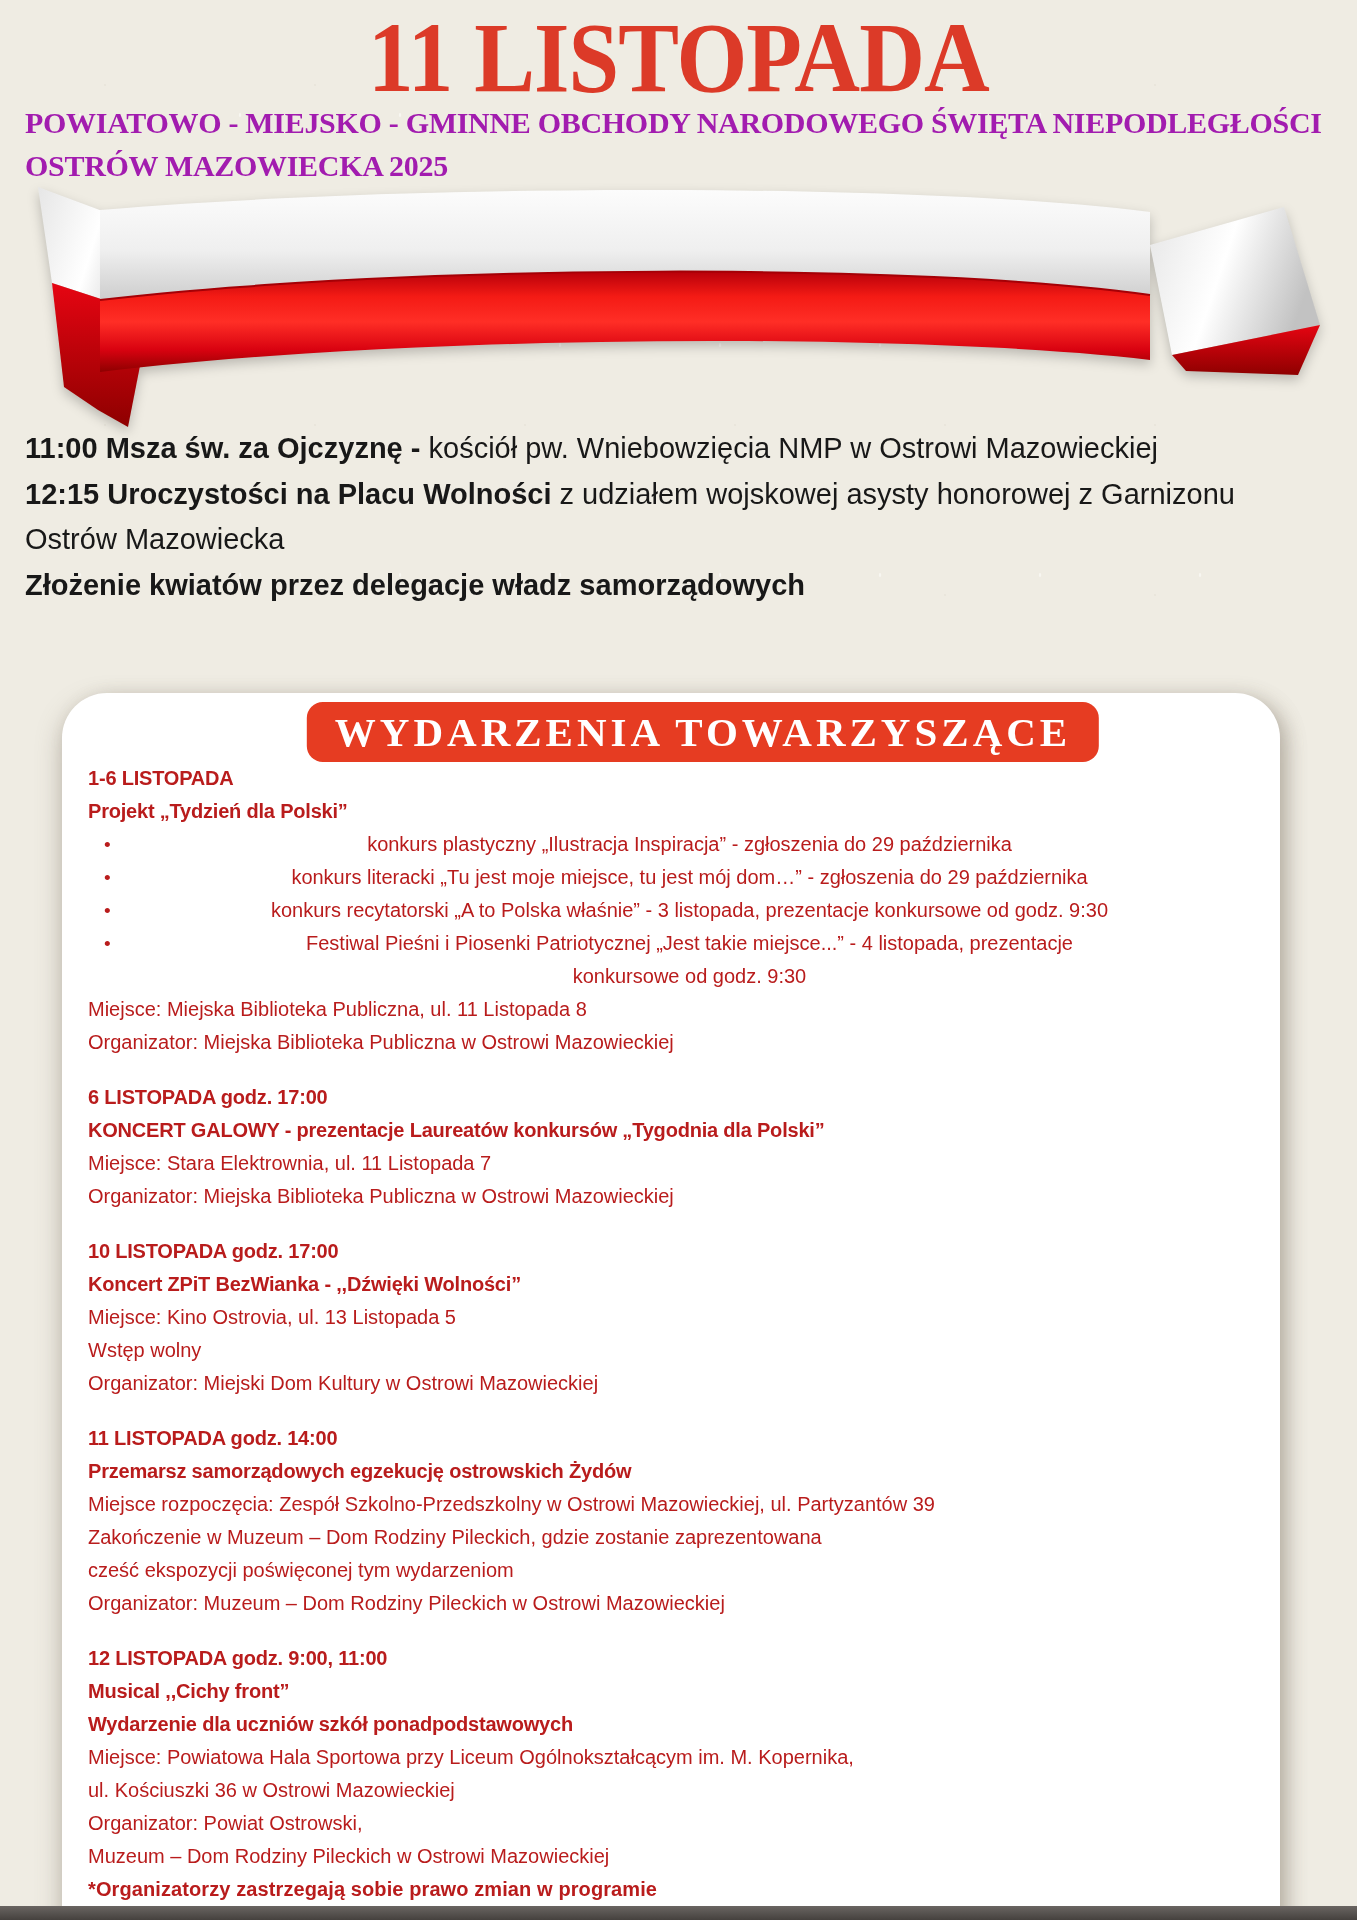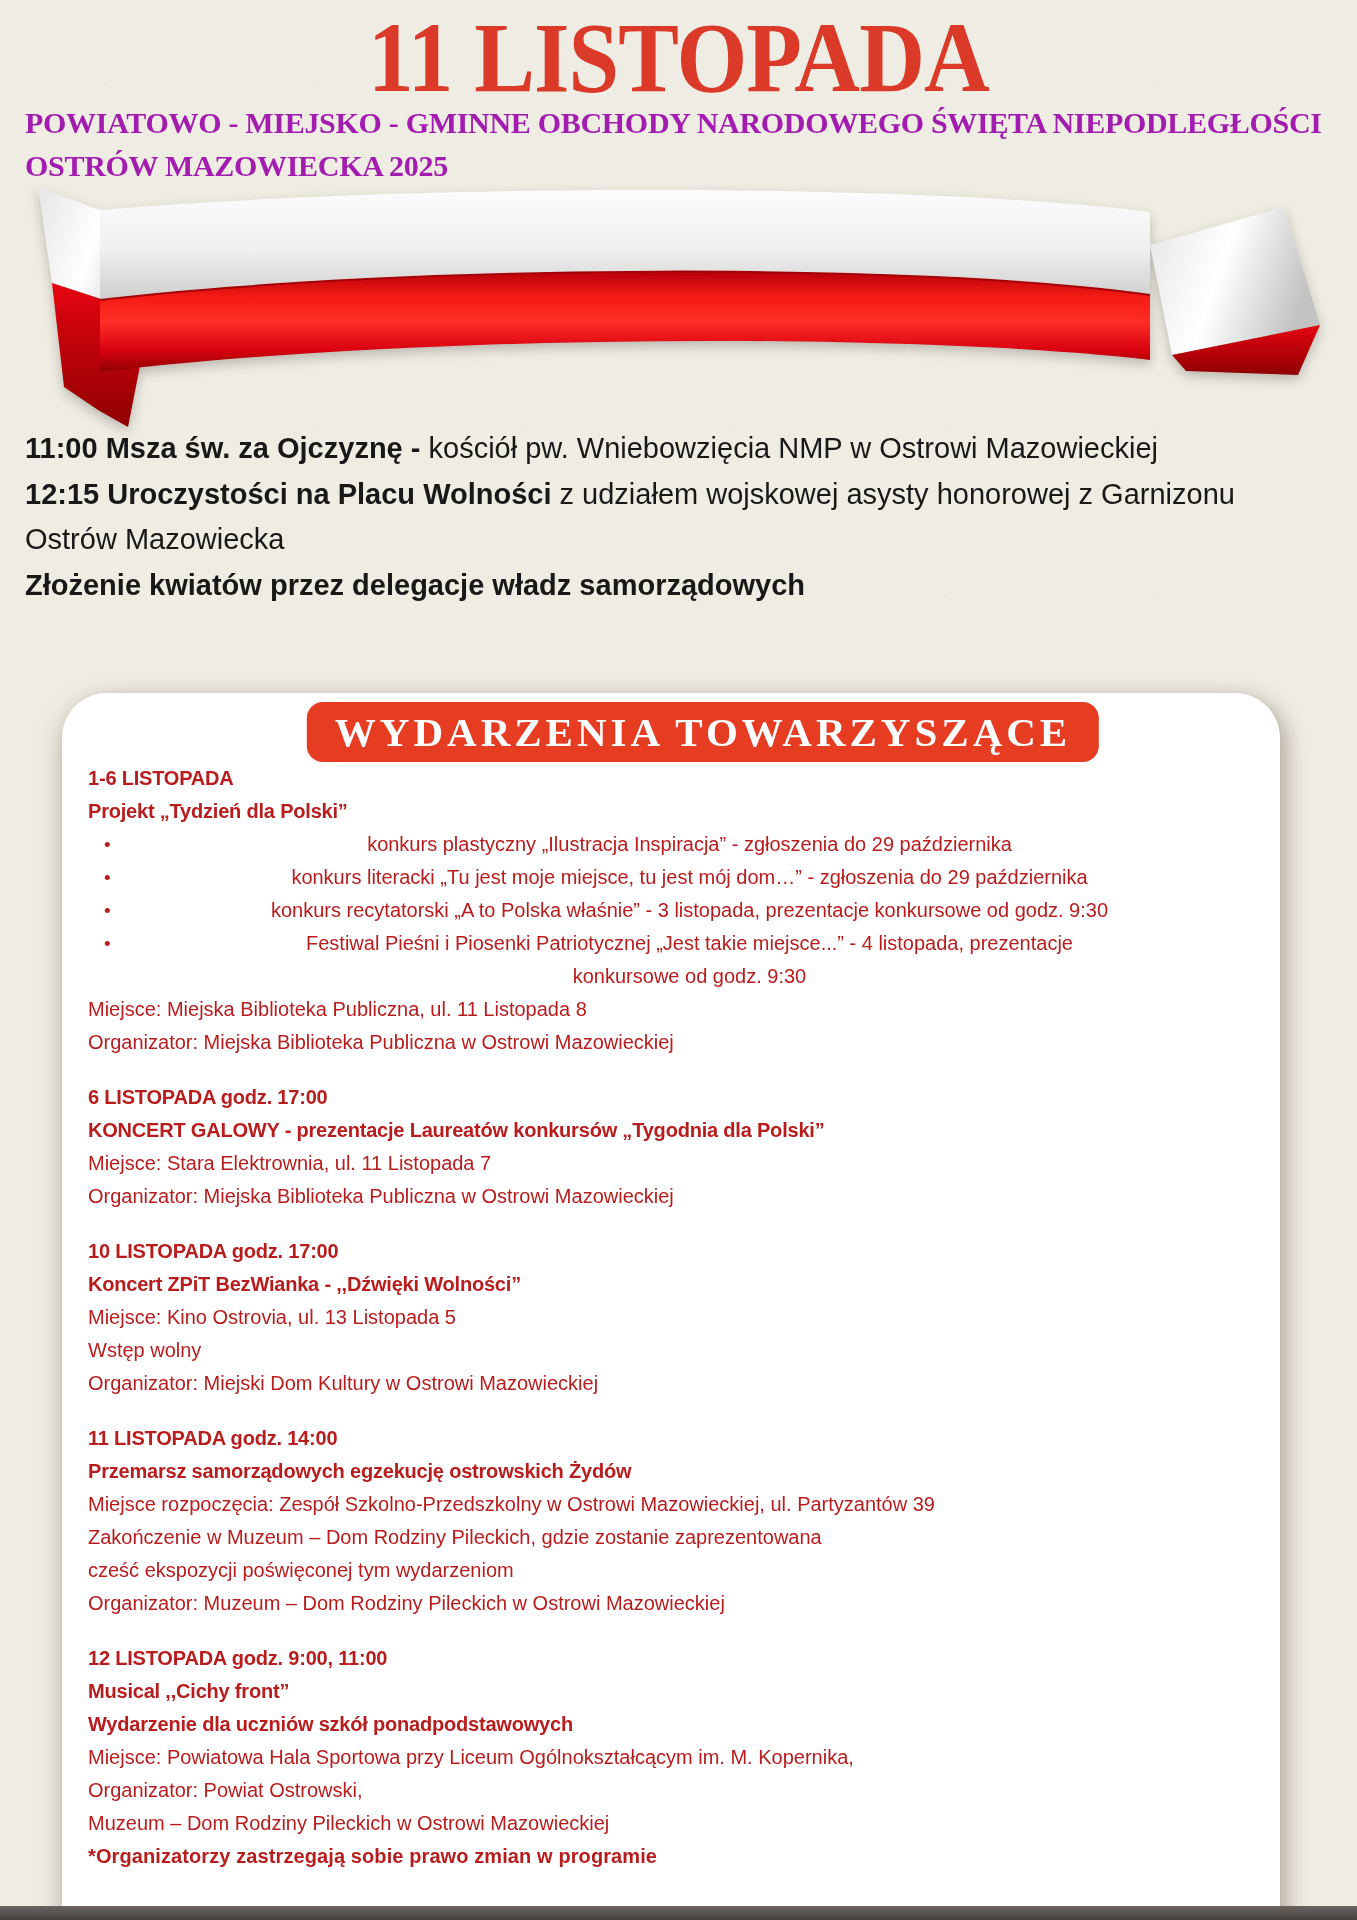--- a/index.html
+++ b/index.html
@@ -184,20 +184,21 @@
       <p>Zakończenie w Muzeum – Dom Rodziny Pileckich, gdzie zostanie zaprezentowana</p>
       <p>cześć ekspozycji poświęconej tym wydarzeniom</p>
       <p>Organizator: Muzeum – Dom Rodziny Pileckich w Ostrowi Mazowieckiej</p>
     </section>
 
     <section class="evt">
       <h3>12 LISTOPADA godz. 9:00, 11:00</h3>
       <p class="b">Musical ,,Cichy front”</p>
       <p class="b">Wydarzenie dla uczniów szkół ponadpodstawowych</p>
       <p>Miejsce: Powiatowa Hala Sportowa przy Liceum Ogólnokształcącym im. M. Kopernika,</p>
+      <p>ul. Kościuszki 36 w Ostrowi Mazowieckiej</p>
       <p>Organizator: Powiat Ostrowski,</p>
       <p>Muzeum – Dom Rodziny Pileckich w Ostrowi Mazowieckiej</p>
     </section>
 
     <p class="footnote">*Organizatorzy zastrzegają sobie prawo zmian w programie</p>
   </div>
 
   <div class="crests">
 
     <svg class="crest" viewBox="0 0 105 122">

